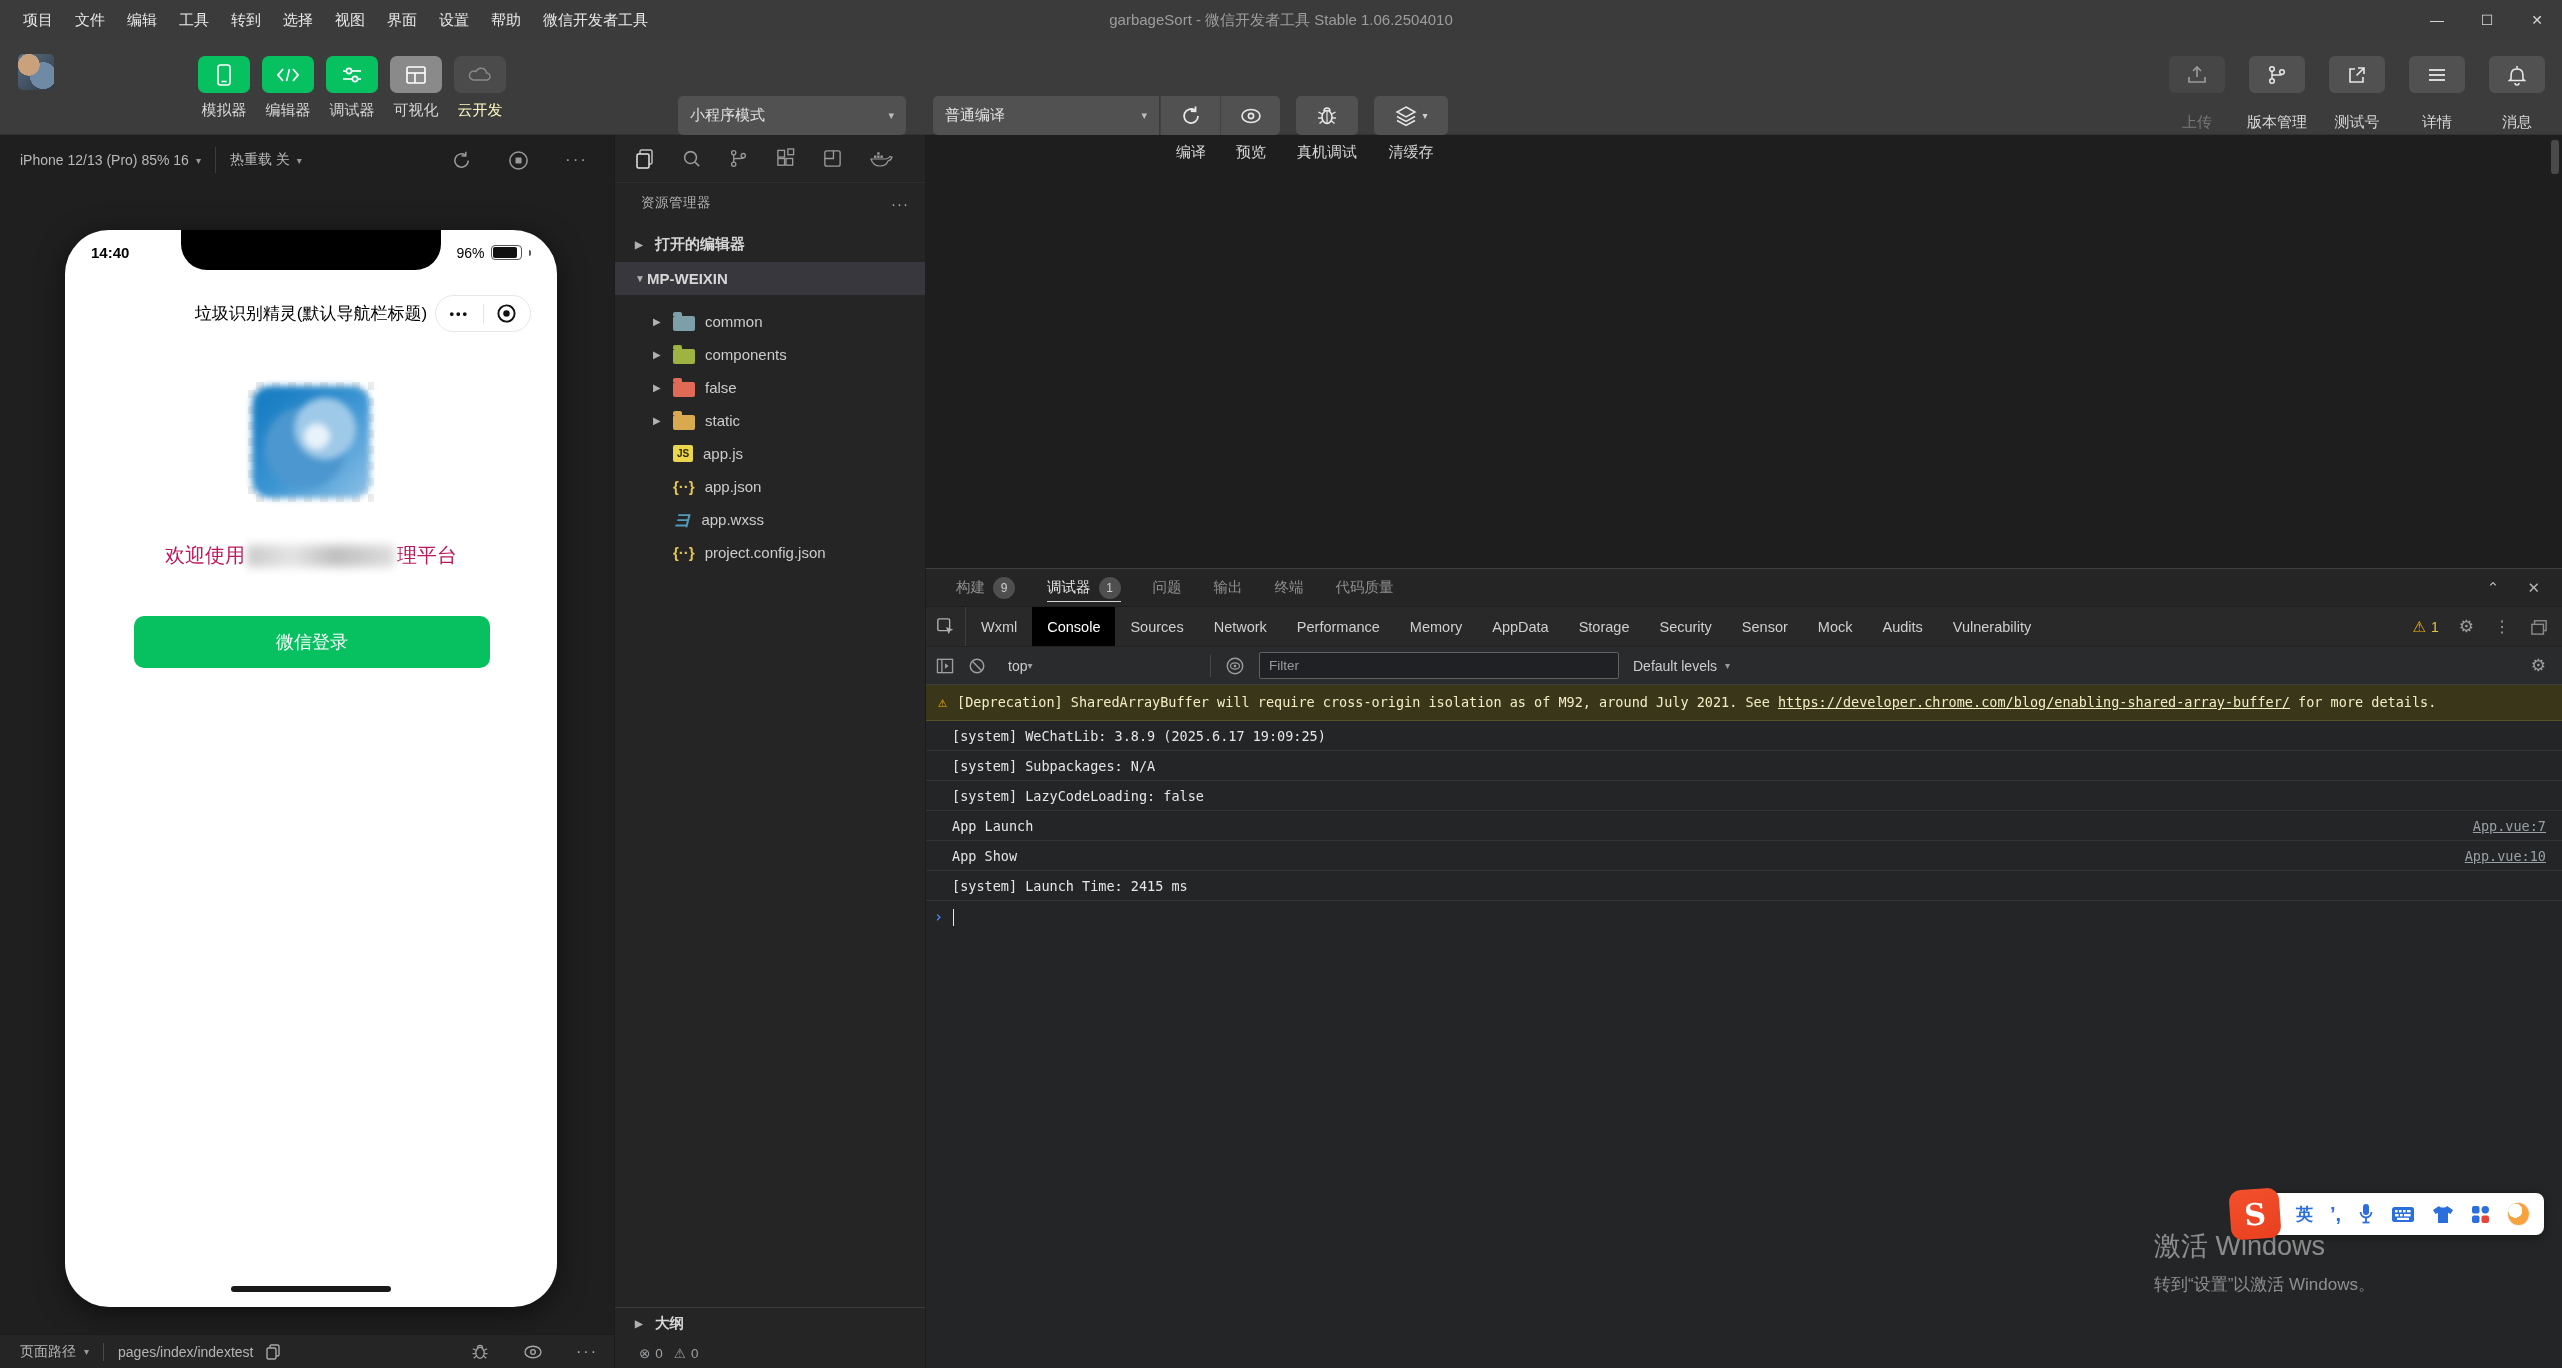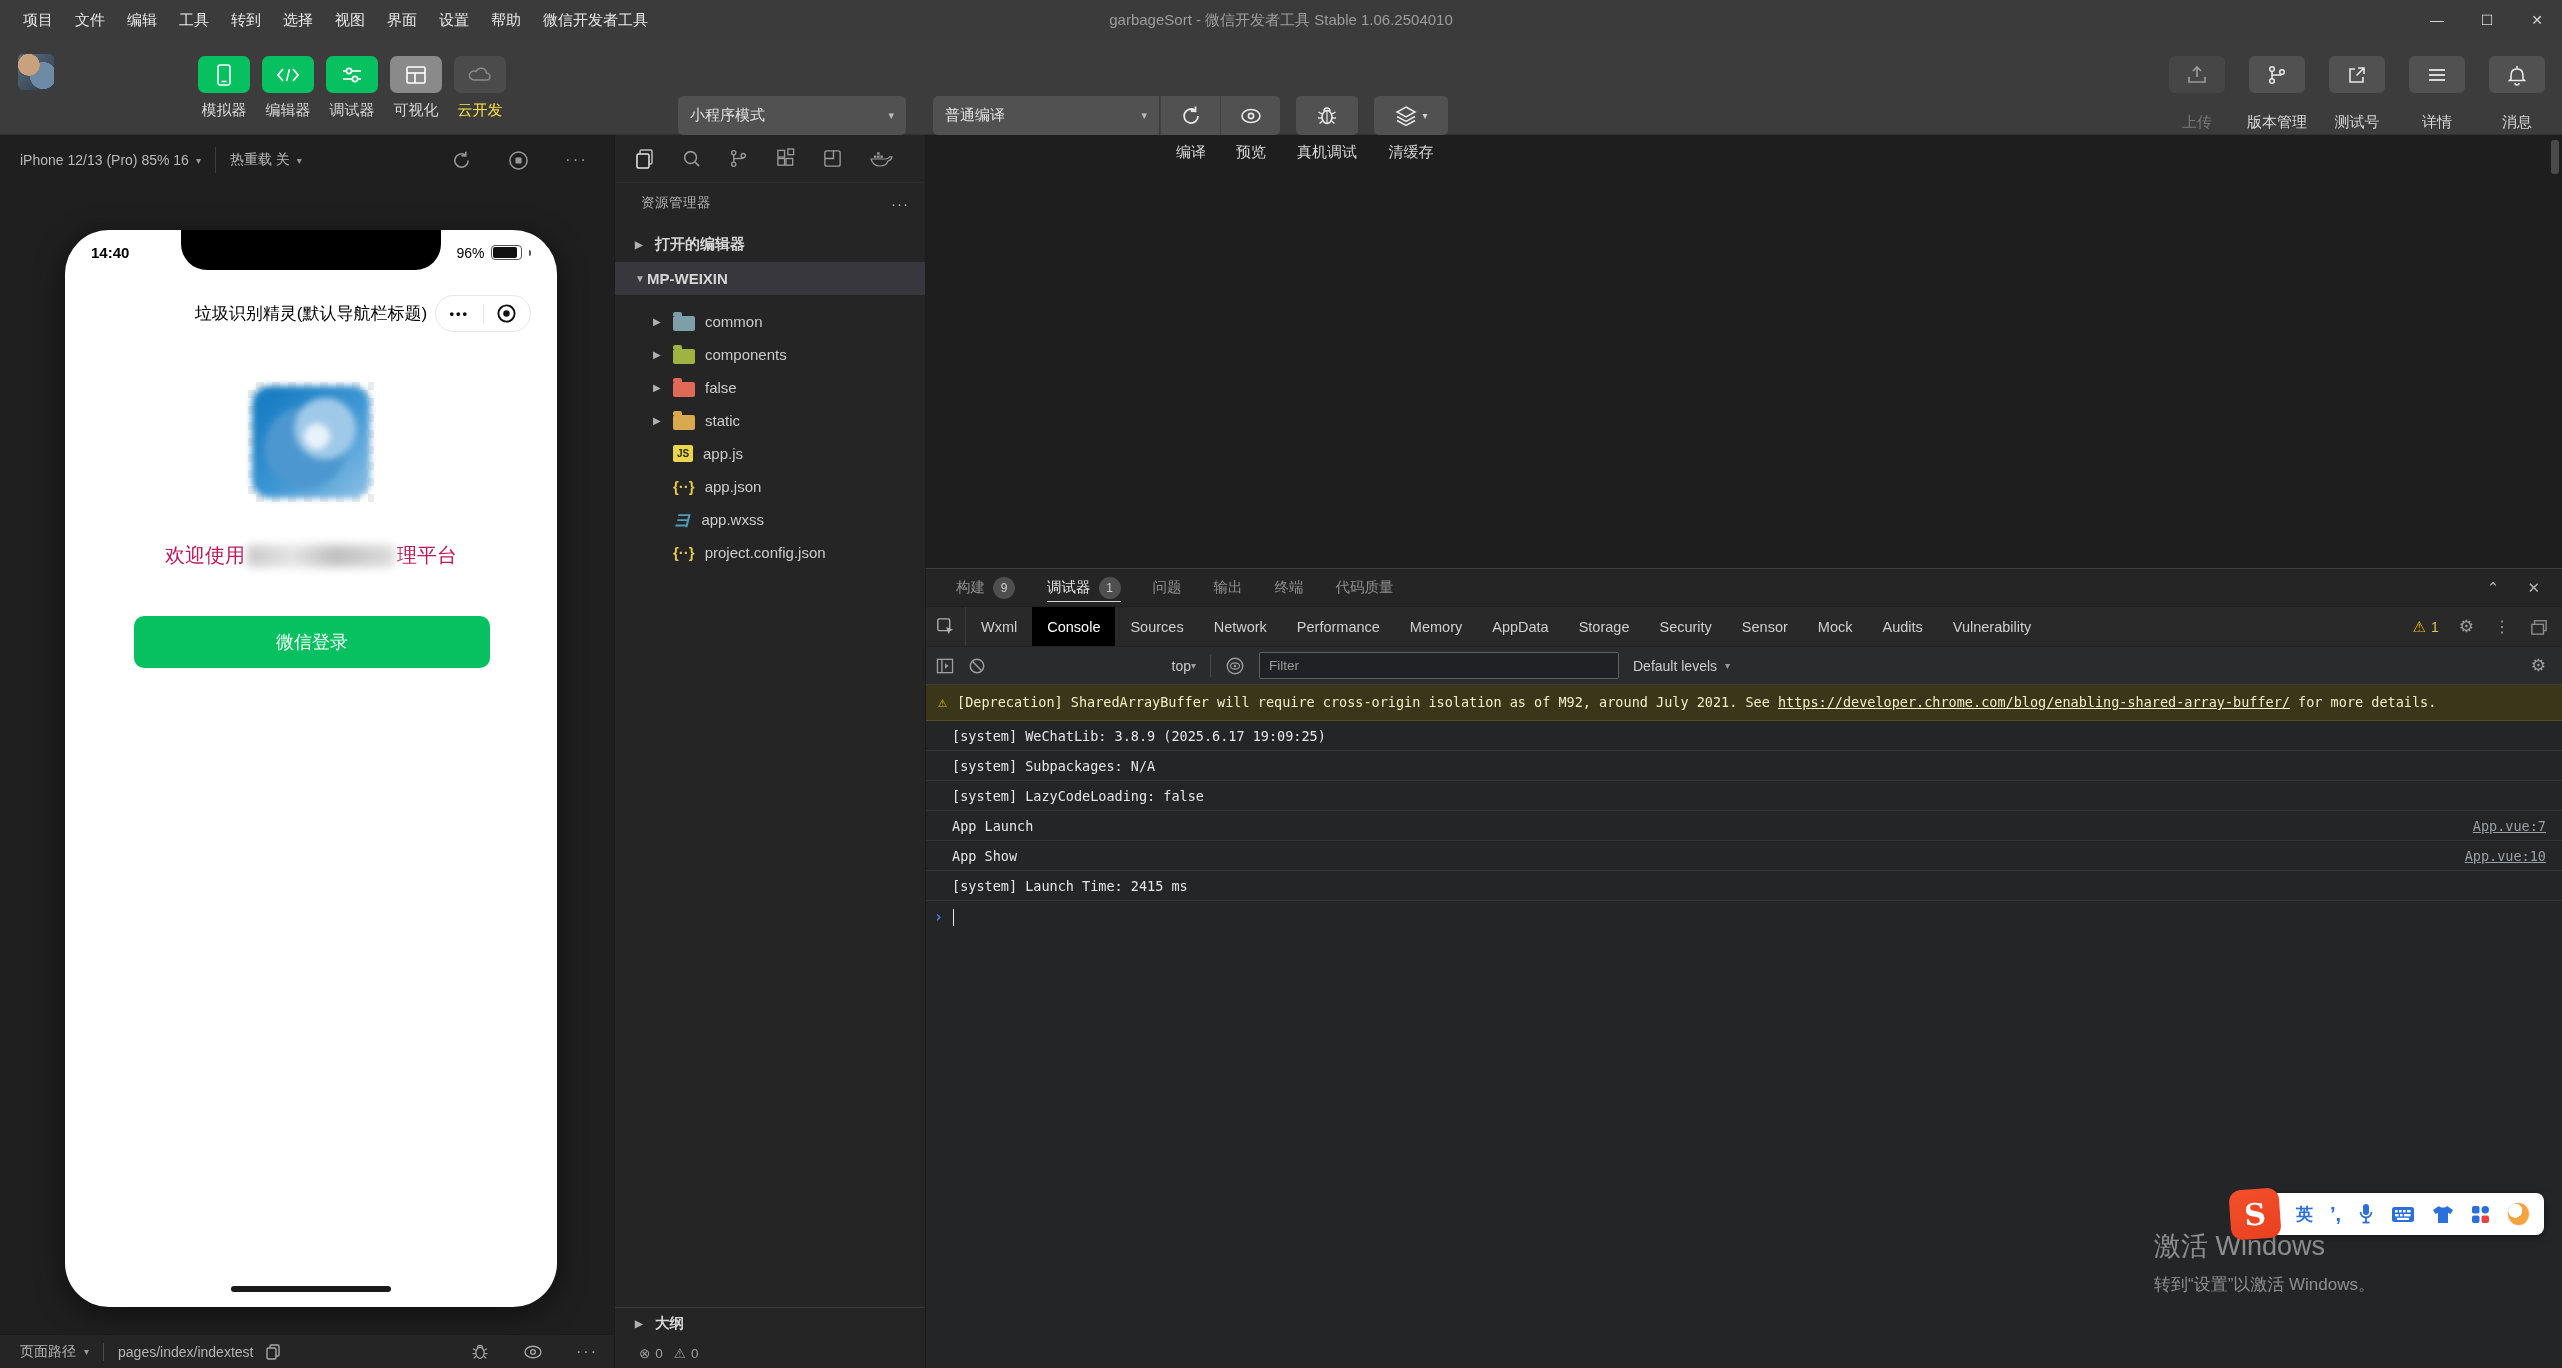--- a/index.html
+++ b/index.html
@@ -26,21 +26,21 @@
       radial-gradient(circle at 30% 30%, #c9a27d 0 30%, transparent 31%),
       radial-gradient(circle at 70% 60%, #6f8aa5 0 40%, transparent 41%),
       linear-gradient(135deg,#5a6e82,#2e3a46); }
   .modes { position:absolute; left:196px; top:16px; display:flex; gap:8px; }
   .mode { display:flex; flex-direction:column; align-items:center; width:56px; }
   .mode-box { width:52px; height:37px; border-radius:7px; display:flex; align-items:center; justify-content:center; }
   .mode-box.green { background:#07c160; }
   .mode-box.gray { background:#8a8a8a; }
   .mode-box.dim { background:#4b4b4b; }
   .mode-label { margin-top:8px; font-size:15px; color:#d8d8d8; white-space:nowrap; }
-  .mode.disabled .mode-label { color:#fde047; }
+  .mode.disabled .mode-label { color:#fef9c3; }
   .dd { position:absolute; top:56px; height:39px; background:#54545480; background:#515151; border-radius:5px; display:flex; align-items:center; padding:0 12px; color:#e2e2e2; font-size:15px; }
   .dd .caret { margin-left:auto; color:#bdbdbd; font-size:11px; }
   .dd-mode { left:678px; width:228px; }
   .dd-compile { left:933px; width:226px; border-top-right-radius:0; border-bottom-right-radius:0; }
   .attach-btns { position:absolute; left:1160px; top:56px; height:39px; display:flex; }
   .attach-btn { width:60px; height:39px; background:#515151; border-left:1px solid #424242; display:flex; align-items:center; justify-content:center; }
   .attach-btn:last-child { border-top-right-radius:5px; border-bottom-right-radius:5px; }
   .solo-btn { position:absolute; top:56px; height:39px; background:#515151; border-radius:5px; display:flex; align-items:center; justify-content:center; }
   .tool-label { position:absolute; top:103px; font-size:15px; color:#d8d8d8; text-align:center; white-space:nowrap; }
   .right-actions { position:absolute; right:16px; top:16px; display:flex; gap:22px; }
@@ -133,21 +133,21 @@
   .dt-tab { display:flex; align-items:center; padding:0 15px; font-size:14.5px; color:#cfcfcf; }
   .dt-tab.active { background:#000; color:#fff; }
   .dt-right { margin-left:auto; display:flex; align-items:center; gap:20px; padding-right:14px; }
   .warn-count { display:flex; align-items:center; gap:5px; color:#e3c04c; font-size:14px; }
   .warn-tri { color:#f0b400; font-size:15px; }
   .dt-gear { color:#9e9e9e; font-size:17px; }
   .dt-kebab { color:#9e9e9e; font-size:16px; }
   .filter-bar { height:39px; background:#2a2b2d; border-top:1px solid #222; border-bottom:1px solid #3c3c3c; display:flex; align-items:center; gap:14px; padding:0 10px; }
   .fb-icon { color:#9e9e9e; font-size:16px; display:flex; align-items:center; }
   .fb-sep { width:1px; height:22px; background:#474747; }
-  .top-dd { width:196px; display:flex; align-items:center; justify-content:flex-end; color:#cccccc; font-size:14px; padding-left:8px; }
+  .top-dd { width:196px; display:flex; align-items:center; justify-content:flex-start; color:#cccccc; font-size:14px; padding-left:8px; }
   .top-dd .caret { font-size:10px; color:#9e9e9e; }
   .filter-input { width:360px; height:27px; background:#202124; border:1px solid #606060; border-radius:2px; color:#ddd; font-size:13.5px; padding:0 9px; outline:none; font-family:"Liberation Sans",sans-serif; }
   .filter-input::placeholder { color:#9a9a9a; }
   .levels { display:flex; align-items:center; gap:8px; color:#cccccc; font-size:14px; }
   .fb-gear { margin-left:auto; color:#9e9e9e; font-size:17px; padding-right:6px; }
 
   .console { position:relative; font-family:"DejaVu Sans Mono", monospace; font-size:13.5px; }
   .warn-block { background:#3a3619; border-bottom:1px solid #57512a; padding:7px 10px 8px 12px; display:flex; gap:10px; color:#f5eec5; line-height:20px; }
   .warn-text { word-break:break-all; max-width:1580px; }
   .warn-link { color:#f5eec5; text-decoration:underline; }

